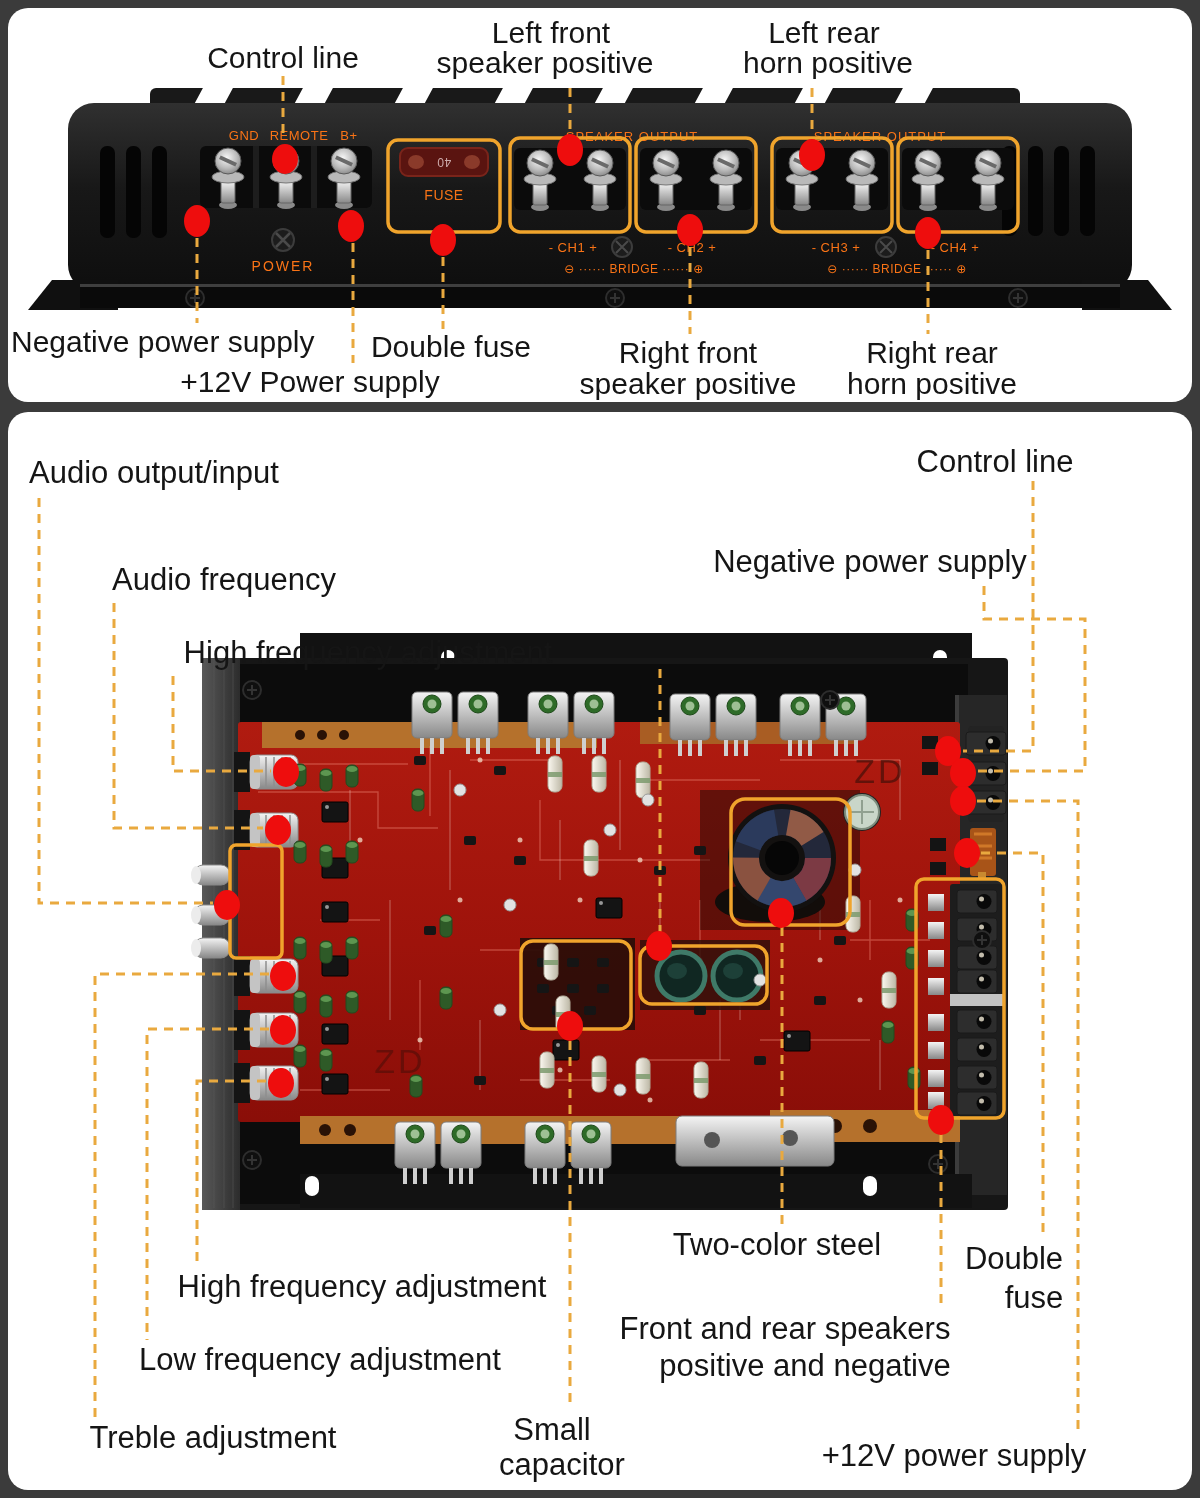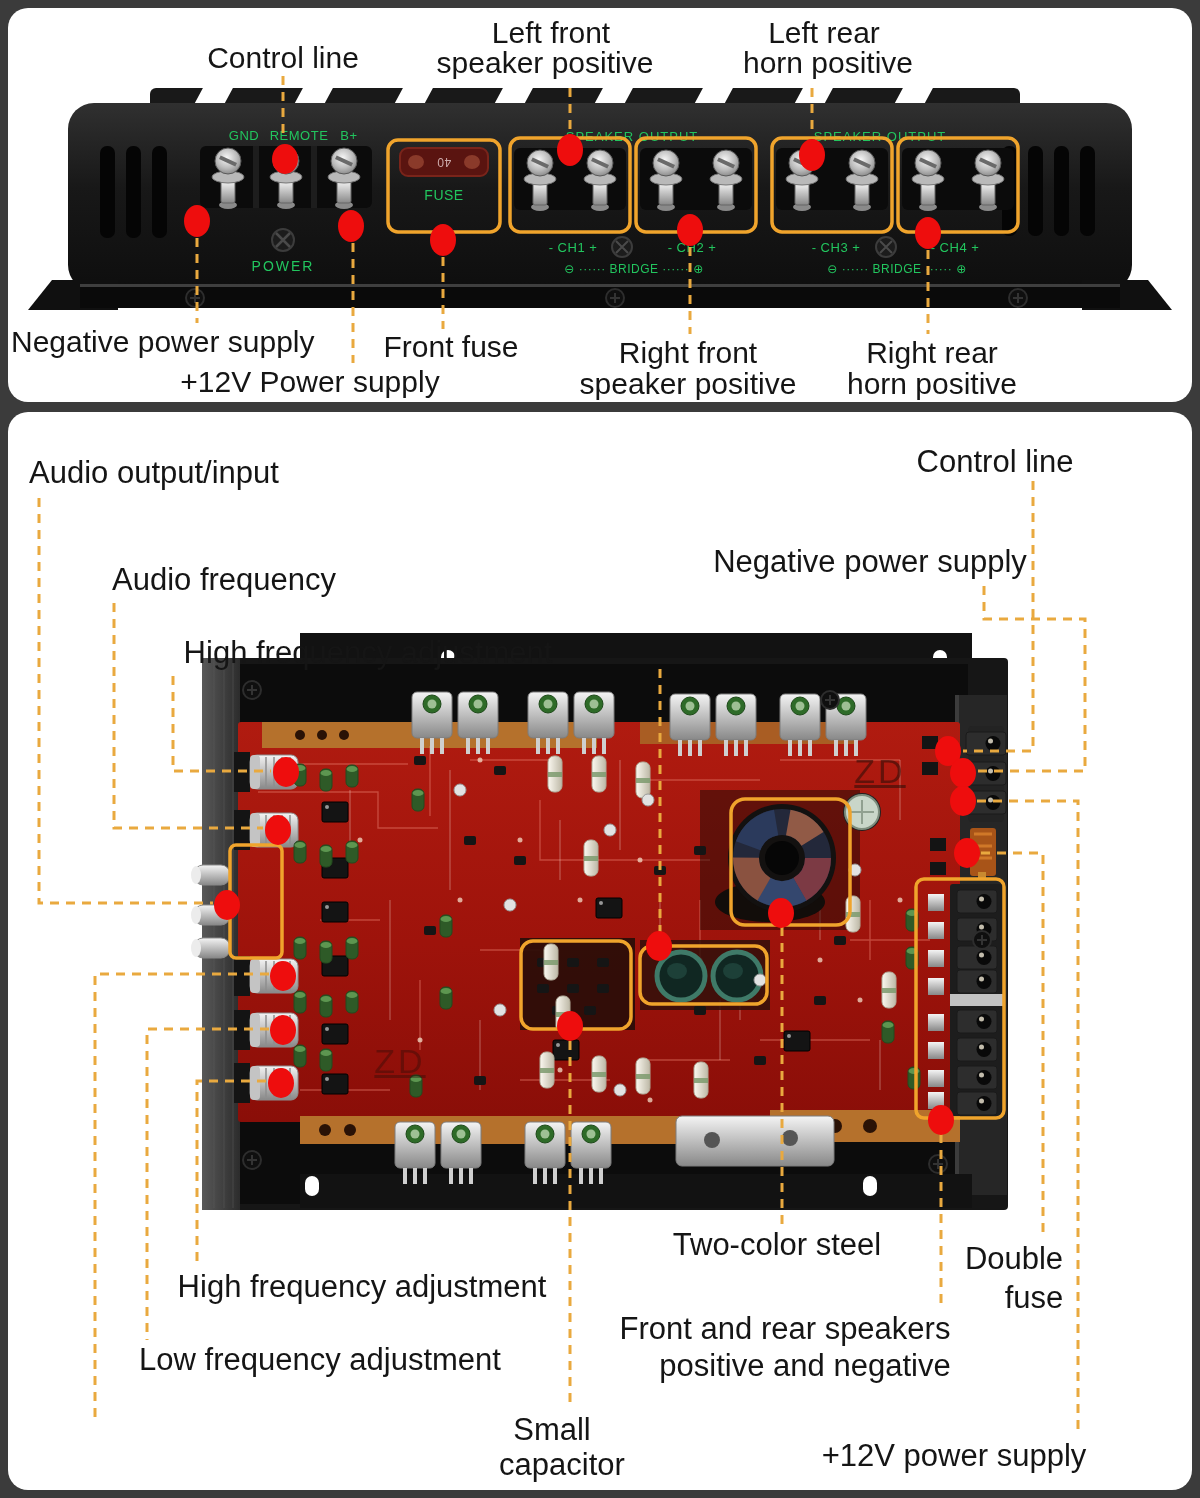--- a/index.html
+++ b/index.html
@@ -6,27 +6,27 @@
   .stage{position:relative;width:1200px;height:1498px;background:#3b3b3b;overflow:hidden;
          font-family:"Liberation Sans","DejaVu Sans",sans-serif;}
   .card{position:absolute;left:8px;width:1184px;background:#fff;border-radius:20px;}
   #card1{top:8px;height:394px;}
   #card2{top:412px;height:1078px;}
   svg.layer{position:absolute;left:0;top:0;pointer-events:none;}
   .co{position:absolute;color:#151515;white-space:nowrap;line-height:1.04;}
   .t30{font-size:30px;}
   .t31{font-size:31px;}
   .cc{transform:translateX(-50%);}
-  .pl{position:absolute;color:#22c55e;white-space:nowrap;transform:translateX(-50%);letter-spacing:.5px;}
+  .pl{position:absolute;color:#f97316;white-space:nowrap;transform:translateX(-50%);letter-spacing:.5px;}
   .f13{font-size:13px;}
   .f14{font-size:14px;}
   .f12{font-size:12px;}
   .ls1{letter-spacing:1px;}
   .ls2{letter-spacing:2px;}
-  .wm{position:absolute;color:rgba(40,12,8,.55);font-size:34px;letter-spacing:3px;transform:translateX(-50%);text-decoration:underline;}
+  .wm{position:absolute;color:rgba(40,12,8,.55);font-size:34px;letter-spacing:3px;transform:translateX(-50%);}
   .wm2{color:rgba(40,12,8,.38);}
 </style>
 </head>
 <body>
 
 <div class="stage">
 
   <div class="card" id="card1"></div>
   <div class="card" id="card2"></div>
 
@@ -509,34 +509,35 @@
     </g>
   </svg>
 
   <div class="co t30 cc" style="left:283px;top:42px">Control line</div>
   <div class="co t30 cc" style="left:551px;top:17px">Left front</div>
   <div class="co t30 cc" style="left:545px;top:47px">speaker positive</div>
   <div class="co t30 cc" style="left:824px;top:17px">Left rear</div>
   <div class="co t30 cc" style="left:828px;top:47px">horn positive</div>
   <div class="co t30" style="left:11px;top:326px">Negative power supply</div>
   <div class="co t30 cc" style="left:310px;top:366px">+12V Power supply</div>
-  <div class="co t30 cc" style="left:451px;top:331px">Front fuse</div>
+  <div class="co t30 cc" style="left:451px;top:331px">Double fuse</div>
   <div class="co t30 cc" style="left:688px;top:337px">Right front</div>
   <div class="co t30 cc" style="left:688px;top:368px">speaker positive</div>
   <div class="co t30 cc" style="left:932px;top:337px">Right rear</div>
   <div class="co t30 cc" style="left:932px;top:368px">horn positive</div>
 
   <div class="co t31" style="left:29px;top:457px">Audio output/input</div>
   <div class="co t31 cc" style="left:224px;top:564px">Audio frequency</div>
   <div class="co t31 cc" style="left:368px;top:637px">High frequency adjustment</div>
   <div class="co t31 cc" style="left:995px;top:446px">Control line</div>
   <div class="co t31 cc" style="left:870px;top:546px">Negative power supply</div>
   <div class="co t31 cc" style="left:777px;top:1229px">Two-color steel</div>
   <div class="co t31 cc" style="left:1014px;top:1243px">Double</div>
   <div class="co t31 cc" style="left:1034px;top:1282px">fuse</div>
   <div class="co t31 cc" style="left:362px;top:1271px">High frequency adjustment</div>
   <div class="co t31 cc" style="left:785px;top:1313px">Front and rear speakers</div>
   <div class="co t31 cc" style="left:805px;top:1350px">positive and negative</div>
   <div class="co t31 cc" style="left:320px;top:1344px">Low frequency adjustment</div>
+  <div class="co t31 cc" style="left:213px;top:1422px">Treble adjustment</div>
   <div class="co t31 cc" style="left:552px;top:1414px">Small</div>
   <div class="co t31 cc" style="left:562px;top:1449px">capacitor</div>
   <div class="co t31 cc" style="left:954px;top:1440px">+12V power supply</div>
 </div>
 
 </body></html>

